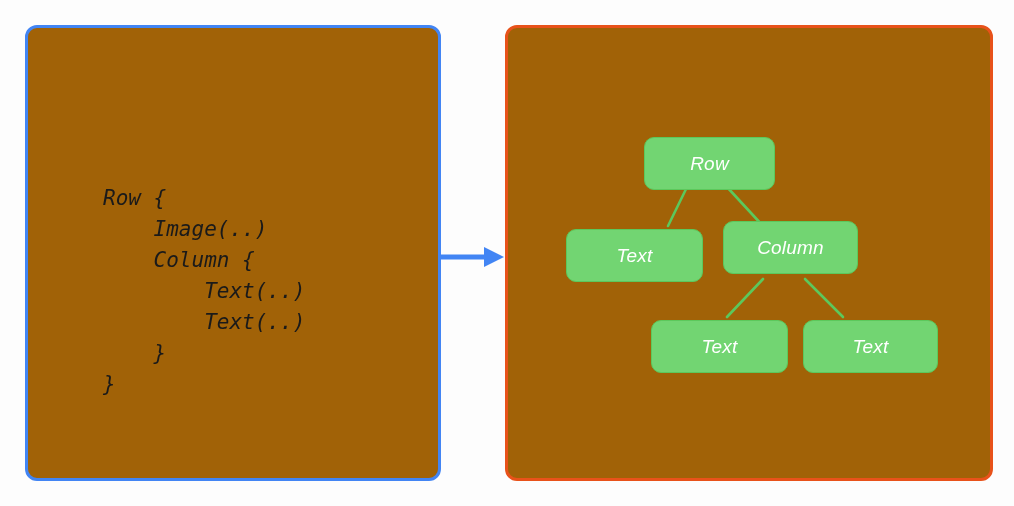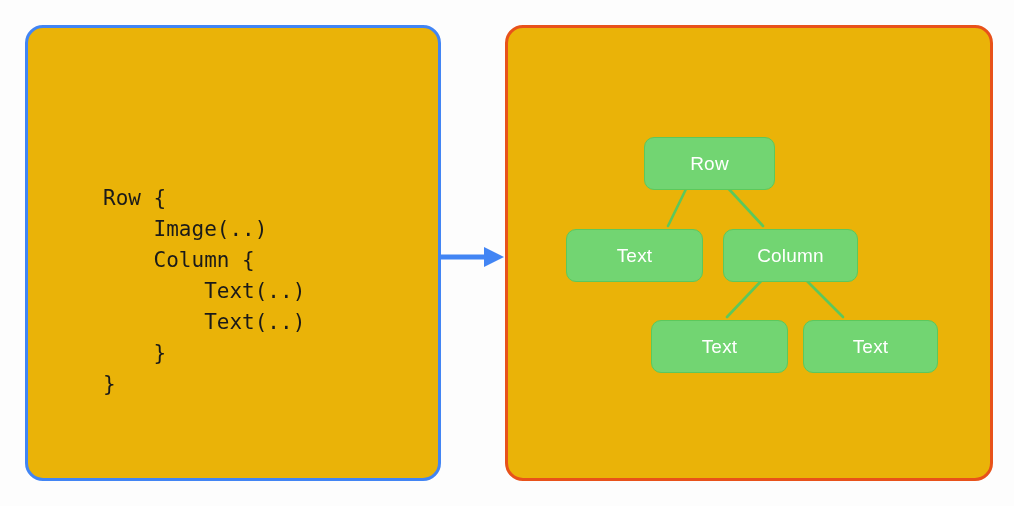--- a/index.html
+++ b/index.html
@@ -14,23 +14,24 @@
     position: relative;
     width: 1014px;
     height: 506px;
     background: #fdfdfd;
     overflow: hidden;
   }
 
   
   .panel {
     position: absolute;
-    background: #eab308;
+    background: #a16207;
     box-sizing: border-box;
-    border-radius: 18px;
+    border-radius: 12px;
+    font-style: italic;
   }
   #code-panel {
     left: 25px;
     top: 25px;
     width: 416px;
     height: 456px;
     border: 3px solid var(--blue, #4285f4);
   }
   #tree-panel {
     left: 505px;
@@ -115,21 +116,21 @@
     </svg>
 
     <div class="tree-node" style="left:136px;top:109px;width:131px;height:53px;">
       <span class="node-label">Row</span>
     </div>
 
     <div class="tree-node" style="left:58px;top:201px;width:137px;height:53px;">
       <span class="node-label">Text</span>
     </div>
 
-    <div class="tree-node" style="left:215px;top:201px;width:135px;height:53px;">
+    <div class="tree-node" style="left:215px;top:193px;width:135px;height:53px;">
       <span class="node-label">Column</span>
     </div>
 
     <div class="tree-node" style="left:143px;top:292px;width:137px;height:53px;">
       <span class="node-label">Text</span>
     </div>
 
     <div class="tree-node" style="left:295px;top:292px;width:135px;height:53px;">
       <span class="node-label">Text</span>
     </div>

